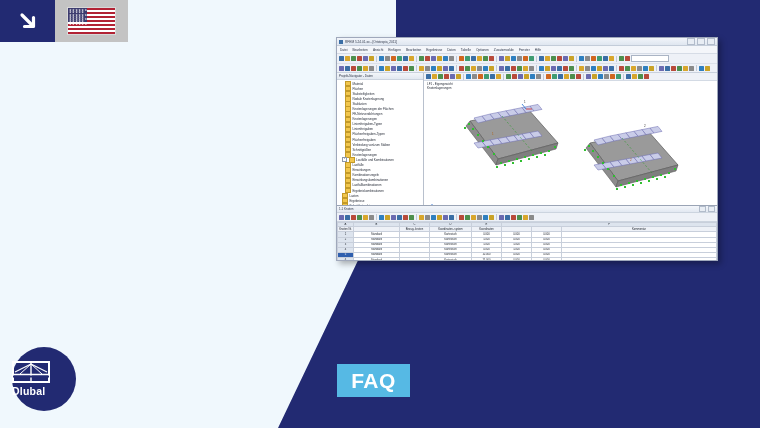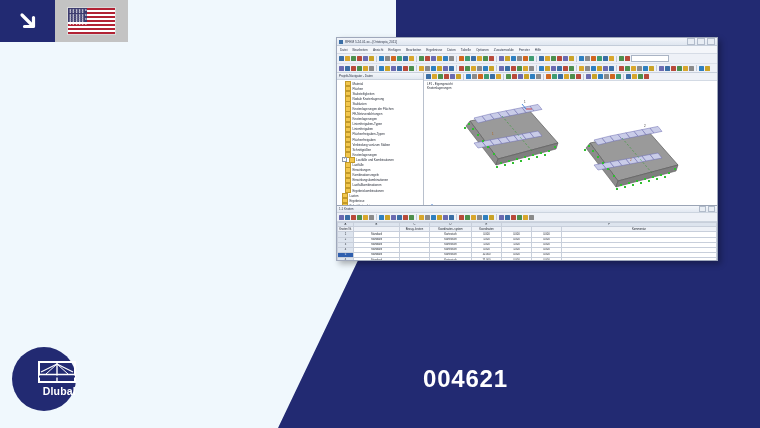--- a/index.html
+++ b/index.html
@@ -93,21 +93,21 @@
   .logo {
     position: absolute;
     left: 12px;
     top: 347px;
     width: 64px;
     height: 64px;
     border-radius: 50%;
     background: #222a72;
     display: flex;
     flex-direction: column;
-    align-items: flex-end;
+    align-items: flex-start;
     justify-content: center;
   }
   .logo-mark {
     width: 38px;
     height: 22px;
     position: relative;
   }
   .logo-name {
     color: #ffffff;
     font-size: 10.5px;
@@ -417,21 +417,23 @@
         <line x1="19" y1="3" x2="35" y2="11" stroke="#ffffff" stroke-width="1.1"></line>
         <line x1="19" y1="3" x2="8" y2="13" stroke="#ffffff" stroke-width="1"></line>
         <line x1="19" y1="3" x2="30" y2="13" stroke="#ffffff" stroke-width="1"></line>
         <rect x="1" y="14.5" width="36" height="2" fill="#222a72"></rect>
         <line x1="1" y1="13.5" x2="37" y2="13.5" stroke="#ffffff" stroke-width="1.6"></line>
       </svg>
     </div>
     <div class="logo-name">Dlubal</div>
   </div>
 
-  <div class="faq-number">004621</div>
+  <div class="faq-badge">
+    <span>FAQ</span>
+  </div>
 
   <div class="app-shot">
 
     <div class="titlebar">
       <div class="tb-ico"></div>
       <div class="tb-title">RFEM 5.24.01.xx - [Ortotropia_2011]</div>
       <div class="tb-btns">
         <div class="tb-btn"></div>
         <div class="tb-btn"></div>
         <div class="tb-btn"></div>

